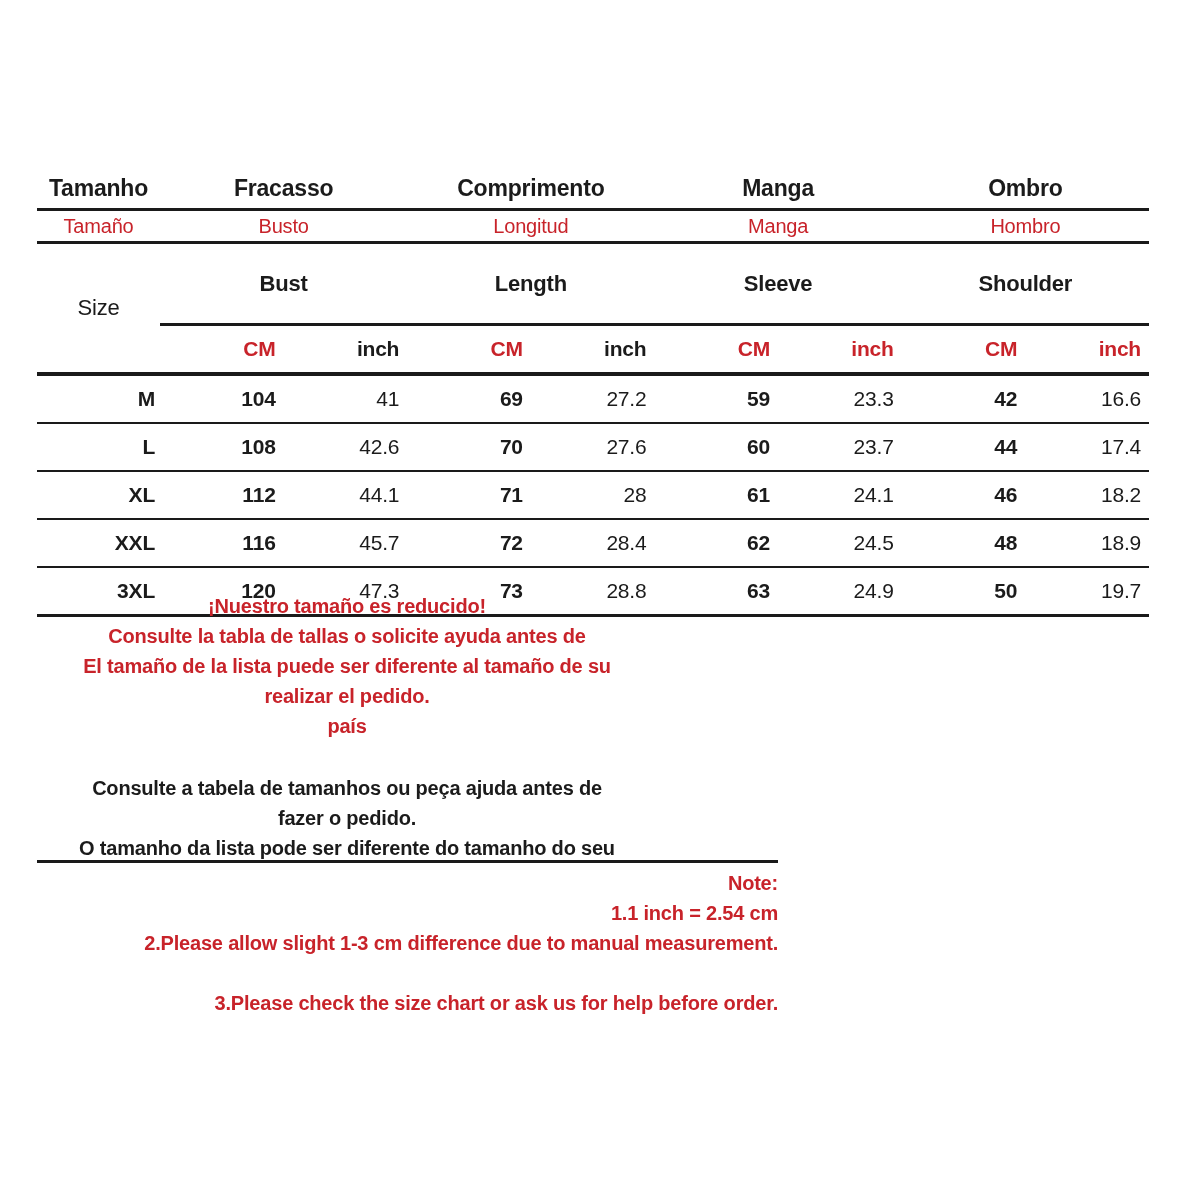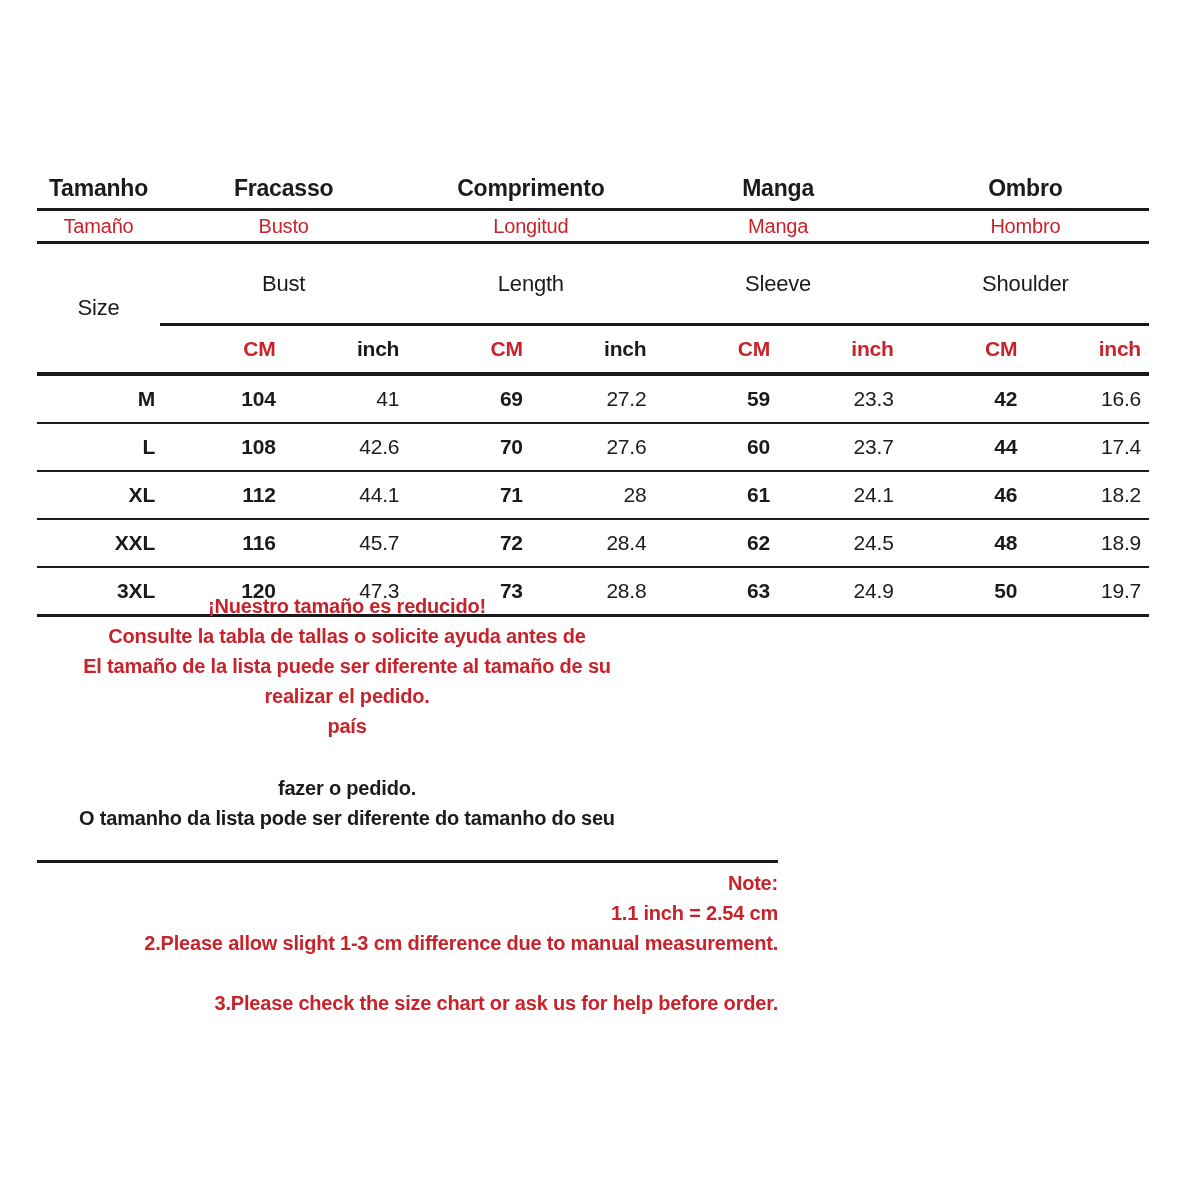--- a/index.html
+++ b/index.html
@@ -30,21 +30,21 @@
   }
   tr.row-es th{
     font-size:20px;font-weight:normal;color:var(--red);height:30px;
     border-bottom:3px solid var(--line);text-align:center;
   }
   th.size-head{
     font-size:22px;font-weight:normal;text-align:center;
     border-bottom:4px solid var(--line);
   }
   tr.row-en th.group{
-    font-size:22px;font-weight:normal;height:79px;
+    font-size:22px;font-weight:bold;height:79px;
     border-bottom:3px solid var(--line);
   }
   tr.row-units th{
     height:46px;font-size:21px;font-weight:bold;
     border-bottom:4px solid var(--line);
     text-align:right;padding-right:8px;
   }
   .unit-red{color:var(--red);}
   .unit-black{color:var(--text);}
   tbody th,tbody td{
@@ -177,20 +177,21 @@
 </table>
 
 <div class="notes notes-es">
     <div class="note-line">¡Nuestro tamaño es reducido!</div>
     <div class="note-line">Consulte la tabla de tallas o solicite ayuda antes de</div>
     <div class="note-line">El tamaño de la lista puede ser diferente al tamaño de su</div>
     <div class="note-line">realizar el pedido.</div>
     <div class="note-line">país</div>
   </div>
 <div class="notes notes-pt">
+    <div class="note-line">Consulte a tabela de tamanhos ou peça ajuda antes de</div>
     <div class="note-line">fazer o pedido.</div>
     <div class="note-line">O tamanho da lista pode ser diferente do tamanho do seu</div>
   </div>
 <div class="pt-underline"></div>
 <div class="notes notes-en">
     <div class="note-line">Note:</div>
     <div class="note-line">1.1 inch = 2.54 cm</div>
     <div class="note-line">2.Please allow slight 1-3 cm difference due to manual measurement.</div>
     <div class="note-line"></div>
     <div class="note-line">3.Please check the size chart or ask us for help before order.</div>

